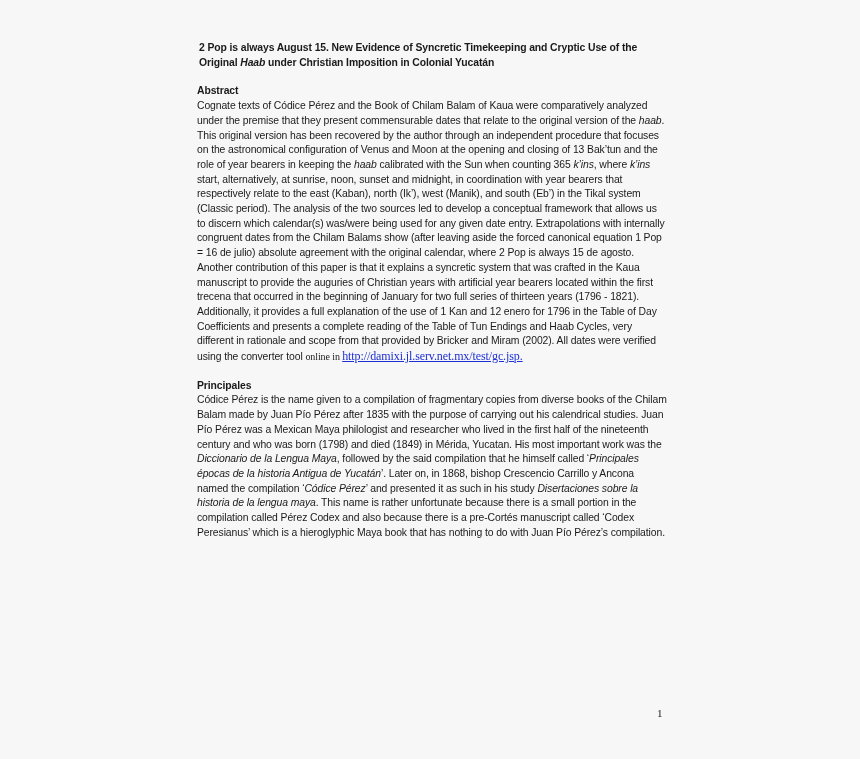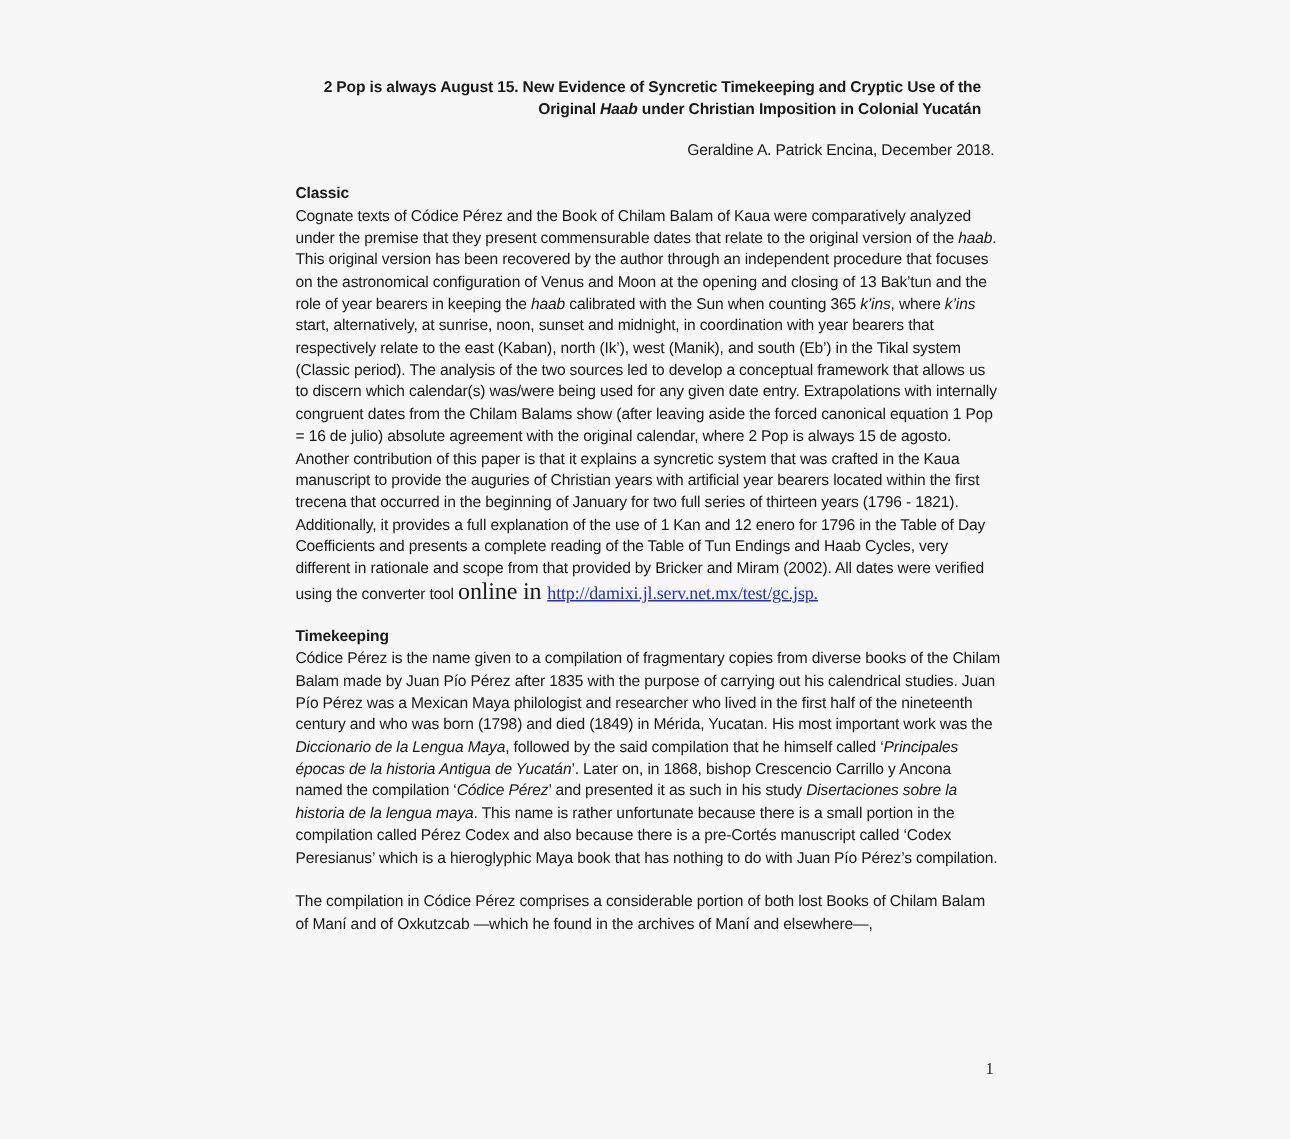--- a/index.html
+++ b/index.html
@@ -21,22 +21,21 @@
       top: 39px;
       width: 470px;
       font-size: 10.4px;
       line-height: 14.7px;
       letter-spacing: -0.1px;
     }
     .title {
       font-weight: bold;
       font-size: 10.4px;
       line-height: 14.7px;
-      margin: 13px;
-      text-align: right;
+      margin: 2px;
     }
     .title i { font-style: italic; }
     .author {
       text-align: right;
       margin: 0;
       padding-right: 4px;
     }
     .section-head {
       font-weight: bold;
       margin: 14px 0 0 0;
@@ -46,46 +45,44 @@
     }
     .para i { font-style: italic; }
     .link {
       color: #1d2fd6;
       text-decoration: underline;
       font-family: "Liberation Serif", "DejaVu Serif", serif;
       font-size: 12px;
     }
     .online-prefix {
       font-family: "Liberation Serif", "DejaVu Serif", serif;
-      font-size: 16px;
+      font-size: 10px;
     }
     .keywords {
       margin: 14px 0 0 0;
     }
     .keywords b { font-weight: bold; }
     .gap { height: 14.7px; }
     .page-number {
       position: absolute;
       left: 657px;
       top: 707px;
       font-family: "Liberation Serif", "DejaVu Serif", serif;
       font-size: 11px;
       color: #1a1a1a;
     }
   </style>
 </head>
 <body>
 
 <div class="page">
   <p class="title"><span>2 Pop is always August 15. New Evidence of Syncretic Timekeeping and Cryptic Use of the Original </span><i>Haab</i><span> under Christian Imposition in Colonial Yucatán</span></p>
-  <p class="author">Geraldine A. Patrick Encina, December 2018.</p>
 
-  <p class="section-head">Classic</p>
+  <p class="section-head">Abstract</p>
   <p class="para"><span>Cognate texts of Códice Pérez and the Book of Chilam Balam of Kaua were comparatively analyzed under the premise that they present commensurable dates that relate to the original version of the <i>haab</i>. This original version has been recovered by the author through an independent procedure that focuses on the astronomical configuration of Venus and Moon at the opening and closing of 13 Bak’tun and the role of year bearers in keeping the <i>haab</i> calibrated with the Sun when counting 365 <i>k’ins</i>, where <i>k’ins</i> start, alternatively, at sunrise, noon, sunset and midnight, in coordination with year bearers that respectively relate to the east (Kaban), north (Ik’), west (Manik), and south (Eb’) in the Tikal system (Classic period). The analysis of the two sources led to develop a conceptual framework that allows us to discern which calendar(s) was/were being used for any given date entry. Extrapolations with internally congruent dates from the Chilam Balams show (after leaving aside the forced canonical equation 1 Pop = 16 de julio) absolute agreement with the original calendar, where 2 Pop is always 15 de agosto. Another contribution of this paper is that it explains a syncretic system that was crafted in the Kaua manuscript to provide the auguries of Christian years with artificial year bearers located within the first trecena that occurred in the beginning of January for two full series of thirteen years (1796 - 1821). Additionally, it provides a full explanation of the use of 1 Kan and 12 enero for 1796 in the Table of Day Coefficients and presents a complete reading of the Table of Tun Endings and Haab Cycles, very different in rationale and scope from that provided by Bricker and Miram (2002). All dates were verified using the converter tool </span><span class="online-prefix">online in </span><a class="link">http://damixi.jl.serv.net.mx/test/gc.jsp.</a></p>
 
 
-  <p class="section-head">Timekeeping</p>
+  <p class="section-head">Principales</p>
   <p class="para"><span>Códice Pérez is the name given to a compilation of fragmentary copies from diverse books of the Chilam Balam made by Juan Pío Pérez after 1835 with the purpose of carrying out his calendrical studies. Juan Pío Pérez was a Mexican Maya philologist and researcher who lived in the first half of the nineteenth century and who was born (1798) and died (1849) in Mérida, Yucatan. His most important work was the <i>Diccionario de la Lengua Maya</i>, followed by the said compilation that he himself called ‘<i>Principales épocas de la historia Antigua de Yucatán</i>’. Later on, in 1868, bishop Crescencio Carrillo y Ancona named the compilation ‘<i>Códice Pérez</i>’ and presented it as such in his study <i>Disertaciones sobre la historia de la lengua maya</i>. This name is rather unfortunate because there is a small portion in the compilation called Pérez Codex and also because there is a pre-Cortés manuscript called ‘Codex Peresianus’ which is a hieroglyphic Maya book that has nothing to do with Juan Pío Pérez’s compilation.</span></p>
   <div class="gap"></div>
-  <p class="para">The compilation in Códice Pérez comprises a considerable portion of both lost Books of Chilam Balam of Maní and of Oxkutzcab —which he found in the archives of Maní and elsewhere—,</p>
 </div>
 
 <div class="page-number">1</div>
 
 </body></html>

